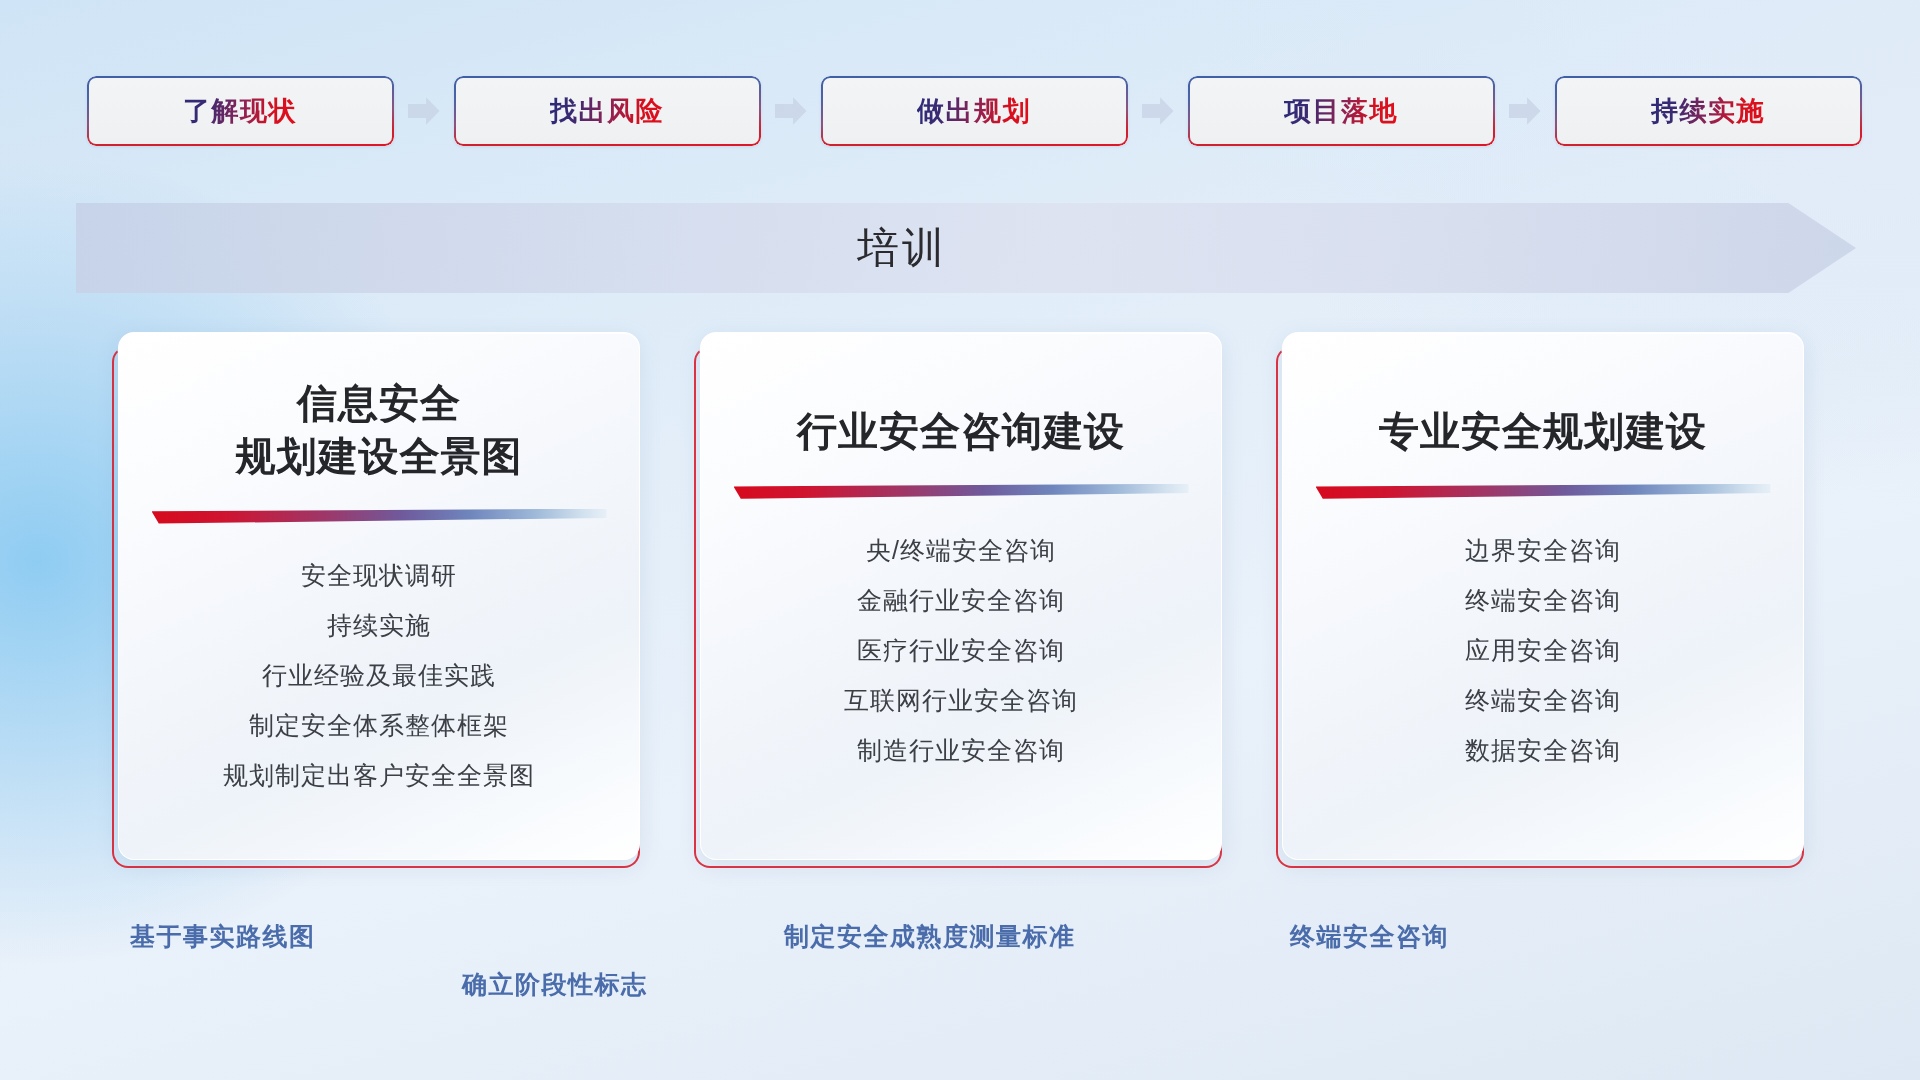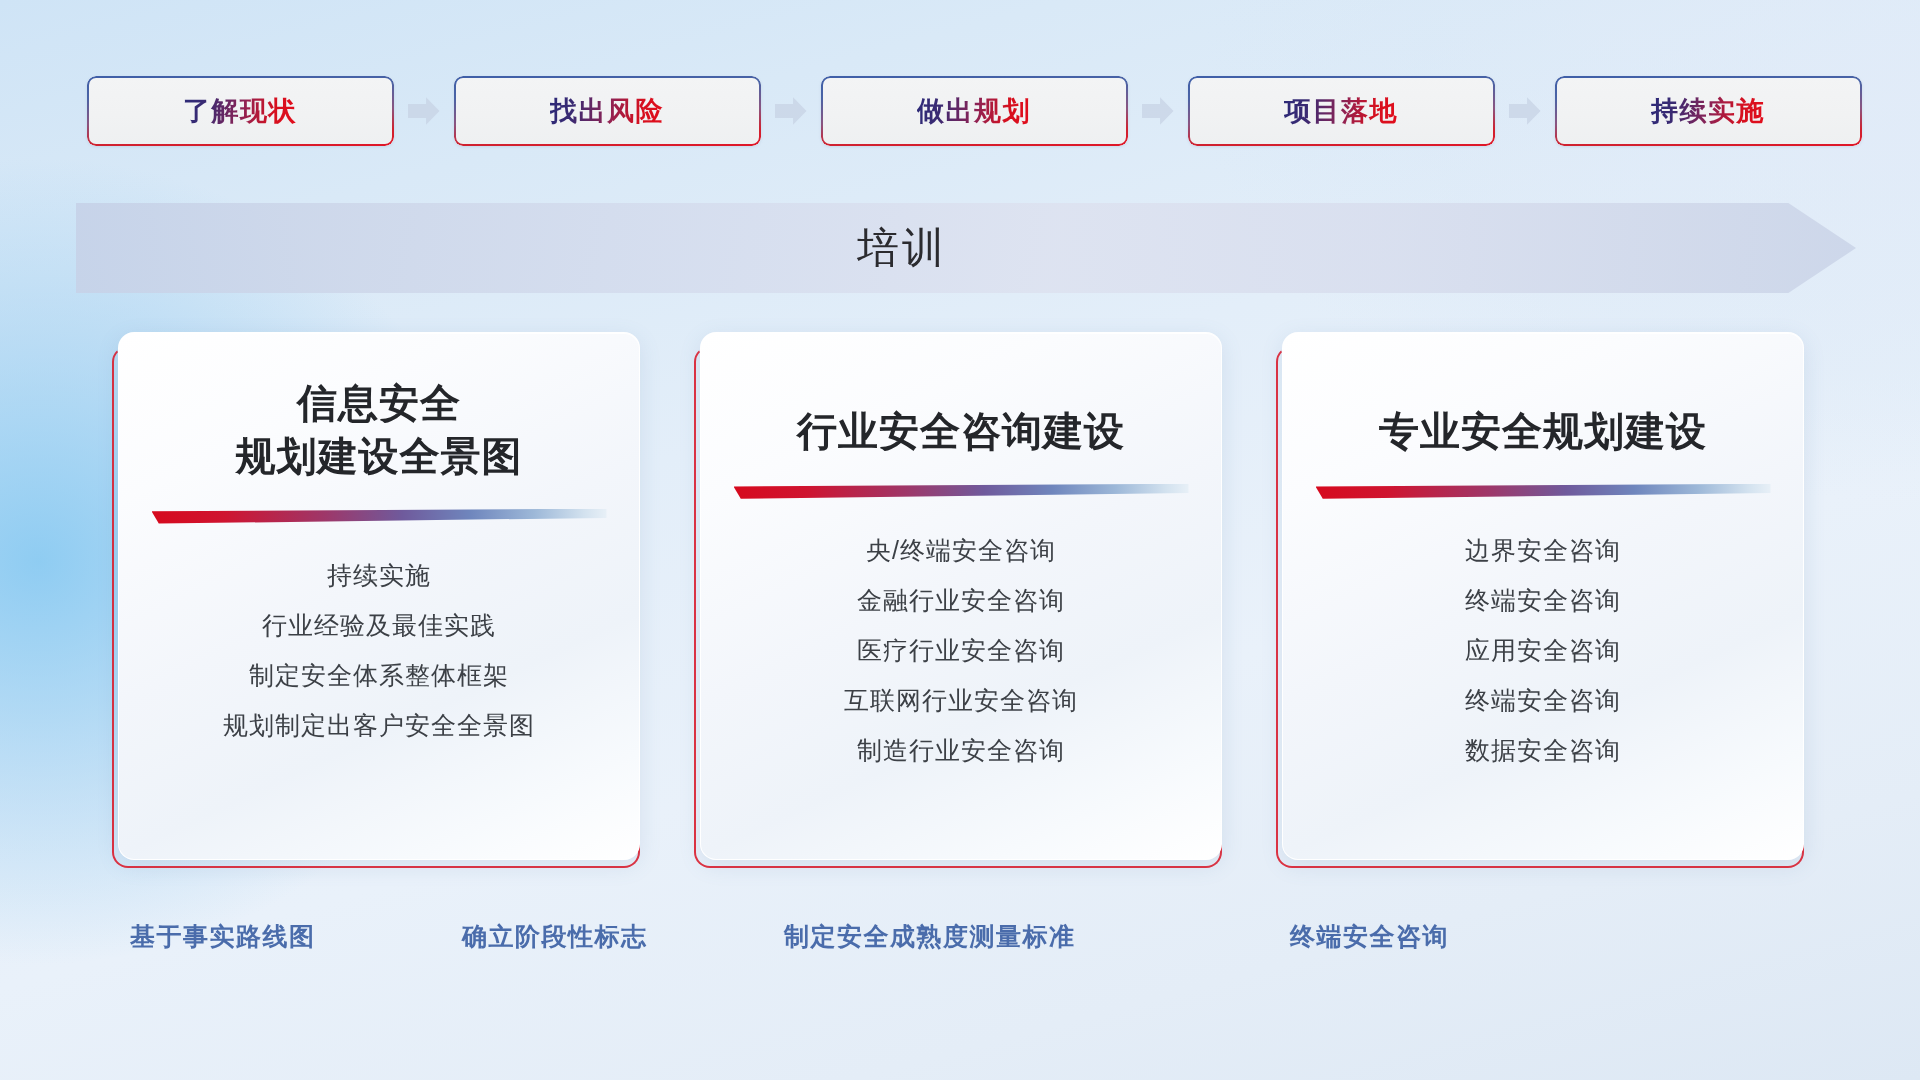--- a/index.html
+++ b/index.html
@@ -116,21 +116,21 @@
   }
 
   
   .captions{ position:absolute; left:0; top:920px; width:1920px; height:50px; }
   .caption{
     position:absolute; top:0;
     font-size:25px; font-weight:700; color:#4a6cab; letter-spacing:1.5px;
     white-space:nowrap;
   }
   .cap0{ left:130px; }
-  .cap1{ left:462px; }
+  .cap1{ left:462px;margin-top:48px; }
   .cap2{ left:784px; }
   .cap3{ left:1290px; }
 </style>
 </head>
 <body>
 
 <div class="steps">
   <div class="step-box">
     <span class="step-label">了解现状</span>
   </div>
@@ -163,20 +163,21 @@
 
 <div class="cards">
 
   <div class="card-wrap c1">
     <div class="card-accent"></div>
     <div class="card two-line">
       <div class="card-title">信息安全
 规划建设全景图</div>
       <div class="divider"></div>
       <ul class="card-list">
+        <li>安全现状调研</li>
         <li>持续实施</li>
         <li>行业经验及最佳实践</li>
         <li>制定安全体系整体框架</li>
         <li>规划制定出客户安全全景图</li>
       </ul>
     </div>
   </div>
 
   <div class="card-wrap c2">
     <div class="card-accent"></div>

